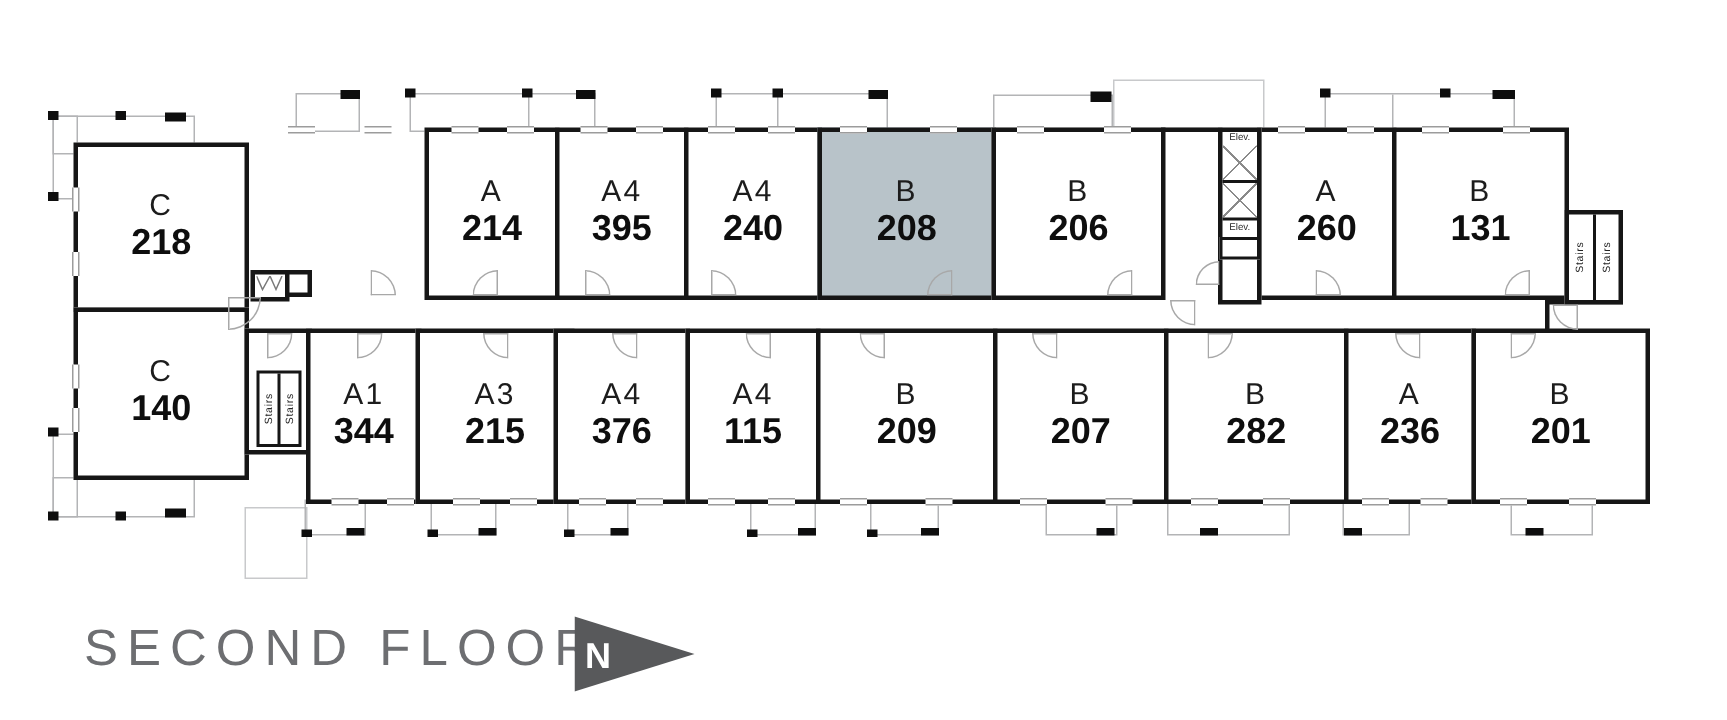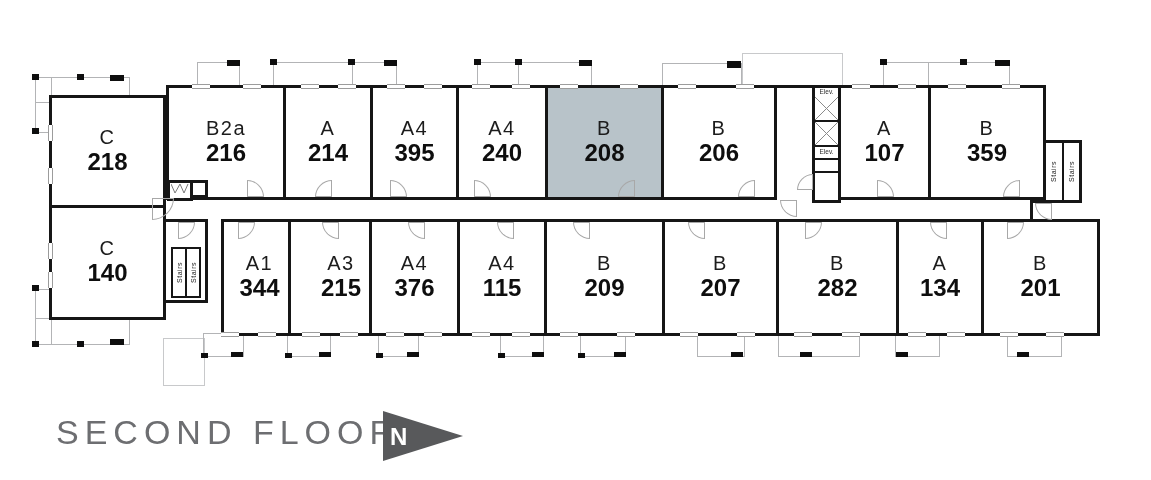--- a/index.html
+++ b/index.html
@@ -99,24 +99,20 @@
 
   <div class="r" style="left:49px;top:95px;width:117px;height:113px">
     <span class="t">C</span>
     <span class="n">218</span>
   </div>
   <div class="r" style="left:49px;top:205px;width:117px;height:115px">
     <span class="t">C</span>
     <span class="n">140</span>
   </div>
 
-  <div class="r" style="left:166px;top:85px;width:120px;height:115px">
-    <span class="t">B2a</span>
-    <span class="n">216</span>
-  </div>
   <div class="r" style="left:283px;top:85px;width:90px;height:115px">
     <span class="t">A</span>
     <span class="n">214</span>
   </div>
   <div class="r" style="left:370px;top:85px;width:89px;height:115px">
     <span class="t">A4</span>
     <span class="n">395</span>
   </div>
   <div class="r" style="left:456px;top:85px;width:92px;height:115px">
     <span class="t">A4</span>
@@ -125,33 +121,33 @@
   <div class="r hl" style="left:545px;top:85px;width:119px;height:115px">
     <span class="t">B</span>
     <span class="n">208</span>
   </div>
   <div class="r" style="left:661px;top:85px;width:116px;height:115px">
     <span class="t">B</span>
     <span class="n">206</span>
   </div>
   <div class="r" style="left:838px;top:85px;width:93px;height:115px">
     <span class="t">A</span>
-    <span class="n">107</span>
+    <span class="n">260</span>
   </div>
   <div class="r" style="left:928px;top:85px;width:118px;height:115px">
     <span class="t">B</span>
-    <span class="n">359</span>
+    <span class="n">131</span>
   </div>
 
   <div class="r" style="left:163px;top:219px;width:45px;height:84px"></div>
-  <div class="r" style="left:221px;top:219px;width:77px;height:117px">
+  <div class="r" style="left:204px;top:219px;width:77px;height:117px">
     <span class="t">A1</span>
     <span class="n">344</span>
   </div>
-  <div class="r" style="left:288px;top:219px;width:106px;height:117px">
+  <div class="r" style="left:277px;top:219px;width:106px;height:117px">
     <span class="t">A3</span>
     <span class="n">215</span>
   </div>
   <div class="r" style="left:369px;top:219px;width:91px;height:117px">
     <span class="t">A4</span>
     <span class="n">376</span>
   </div>
   <div class="r" style="left:457px;top:219px;width:90px;height:117px">
     <span class="t">A4</span>
     <span class="n">115</span>
@@ -163,21 +159,21 @@
   <div class="r" style="left:662px;top:219px;width:117px;height:117px">
     <span class="t">B</span>
     <span class="n">207</span>
   </div>
   <div class="r" style="left:776px;top:219px;width:123px;height:117px">
     <span class="t">B</span>
     <span class="n">282</span>
   </div>
   <div class="r" style="left:896px;top:219px;width:88px;height:117px">
     <span class="t">A</span>
-    <span class="n">134</span>
+    <span class="n">236</span>
   </div>
   <div class="r" style="left:981px;top:219px;width:119px;height:117px">
     <span class="t">B</span>
     <span class="n">201</span>
   </div>
 
   <div class="w" style="left:774px;top:85px;width:41px;height:3px"></div>
   <div class="w" style="left:1030px;top:200px;width:3px;height:22px"></div>
   <div class="w" style="left:1030px;top:200px;width:52px;height:3px"></div>
 

